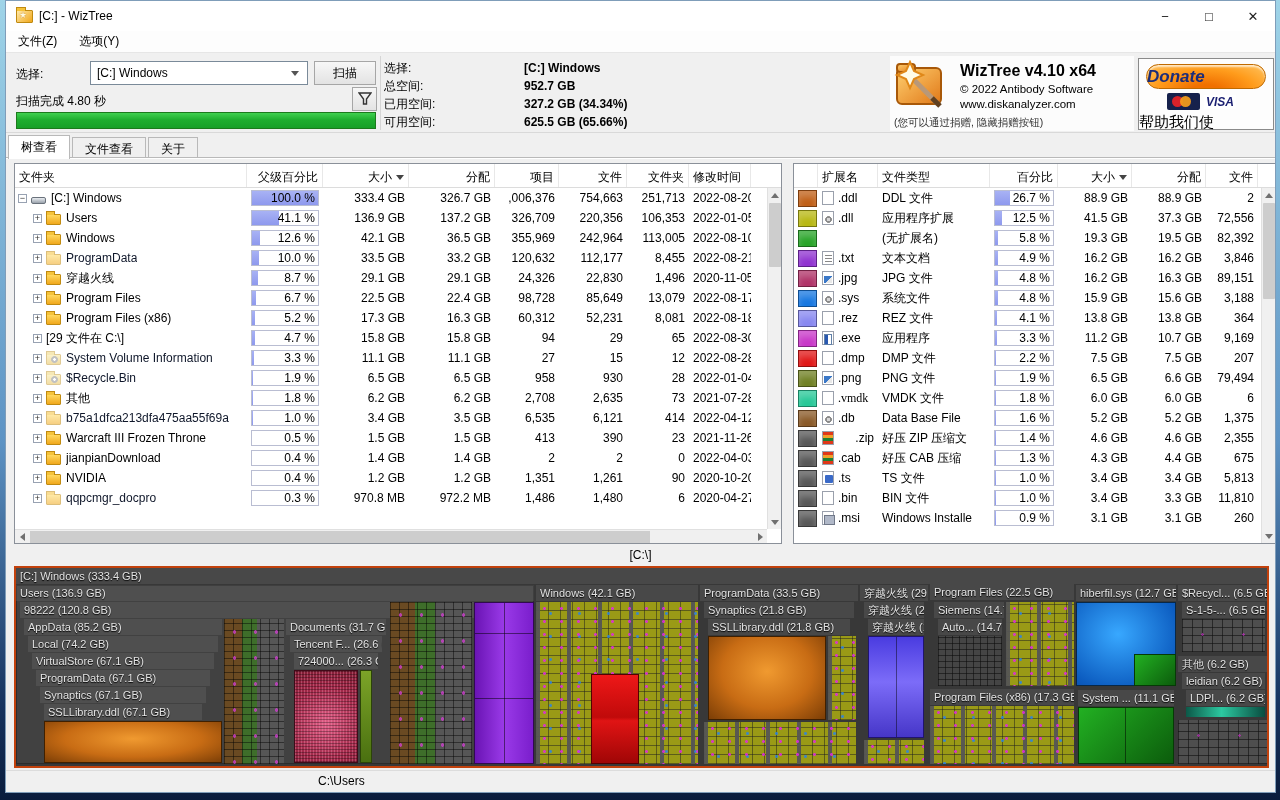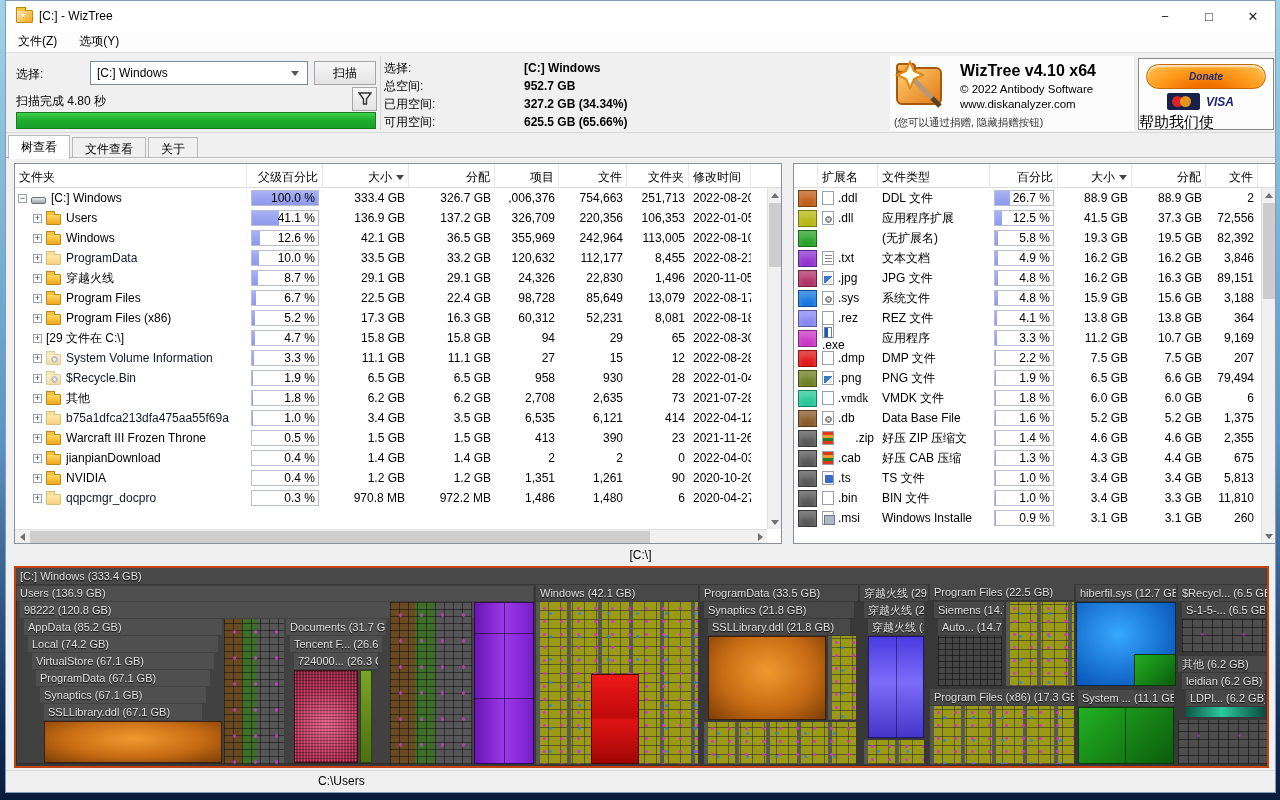--- a/index.html
+++ b/index.html
@@ -38,21 +38,21 @@
   
   .about{position:absolute;left:884px;top:2px;width:244px;height:75px;background:#fcfcfc}
   .logo{position:absolute;left:4px;top:4px;width:58px;height:50px}
   .about .t1{position:absolute;left:70px;top:6px;font-size:16px;font-weight:bold}
   .about .t2{position:absolute;left:70px;top:27px;font-size:11.5px}
   .about .t3{position:absolute;left:70px;top:42px;font-size:11.5px}
   .about .t4{position:absolute;left:4px;top:60px;font-size:10.5px;color:#333}
   .donatebox{position:absolute;left:1132px;top:4px;width:136px;height:72px;background:#fdfdfd;border:1px solid #8a8a8a}
   .donatebtn{position:absolute;left:7px;top:5px;width:120px;height:25px;border-radius:13px;border:1px solid #c06a00;
              background:radial-gradient(ellipse at 50% 120%,#f07000 20%,#ff9c1c 60%,#ffc460 100%);
-             color:#1b2d7a;font-weight:bold;font-style:italic;font-size:10px;text-align:center;line-height:23px;
+             color:#1b2d7a;font-weight:bold;font-style:italic;font-size:17px;line-height:23px;
              box-shadow:inset 0 2px 2px rgba(255,255,255,.7)}
   .cards{position:absolute;left:28px;top:34px;display:flex;gap:4px;align-items:center}
   .mc{width:33px;height:17px;background:#16214c;border-radius:2px;position:relative}
   .mc::before{content:"";position:absolute;left:5px;top:3px;width:11px;height:11px;border-radius:50%;background:#d9222a}
   .mc::after{content:"";position:absolute;left:13px;top:3px;width:11px;height:11px;border-radius:50%;background:#f79e1b;opacity:.92}
   .visa{font-weight:bold;font-style:italic;color:#1a1f71;font-size:12px;background:#fff;padding:0 2px}
   .donate-cap{position:absolute;left:0;right:0;top:54px;text-align:left;font-size:15px}
   
   .tabbar{position:absolute;left:0;top:132px;right:0;height:26px;background:#f0f0f0}
   .tab{position:relative;float:left;margin-left:2px;margin-top:4px;height:22px;padding:3px 12px 0;background:#f0f0f0;
@@ -727,21 +727,21 @@
             </div>
           </div>
           <div class="c num csize2">13.8 GB</div>
           <div class="c num calloc2">13.8 GB</div>
           <div class="c num cfiles2">364</div>
         </div>
         <div class="erow">
           <div class="c csw">
             <div class="sw" style="background: rgb(200, 56, 200);"></div>
           </div>
-          <div class="c cext" style="display: flex;  flex-direction: column;">
+          <div class="c cext" style="display: flex; ">
             <span class="fico exe"></span>
             <span>.exe</span>
           </div>
           <div class="c ctype">应用程序</div>
           <div class="c cpct2">
             <div class="pbox">
               <div class="pfill" style="width: 3.3%;"></div>
               <span class="ptxt">3.3 %</span>
             </div>
           </div>

